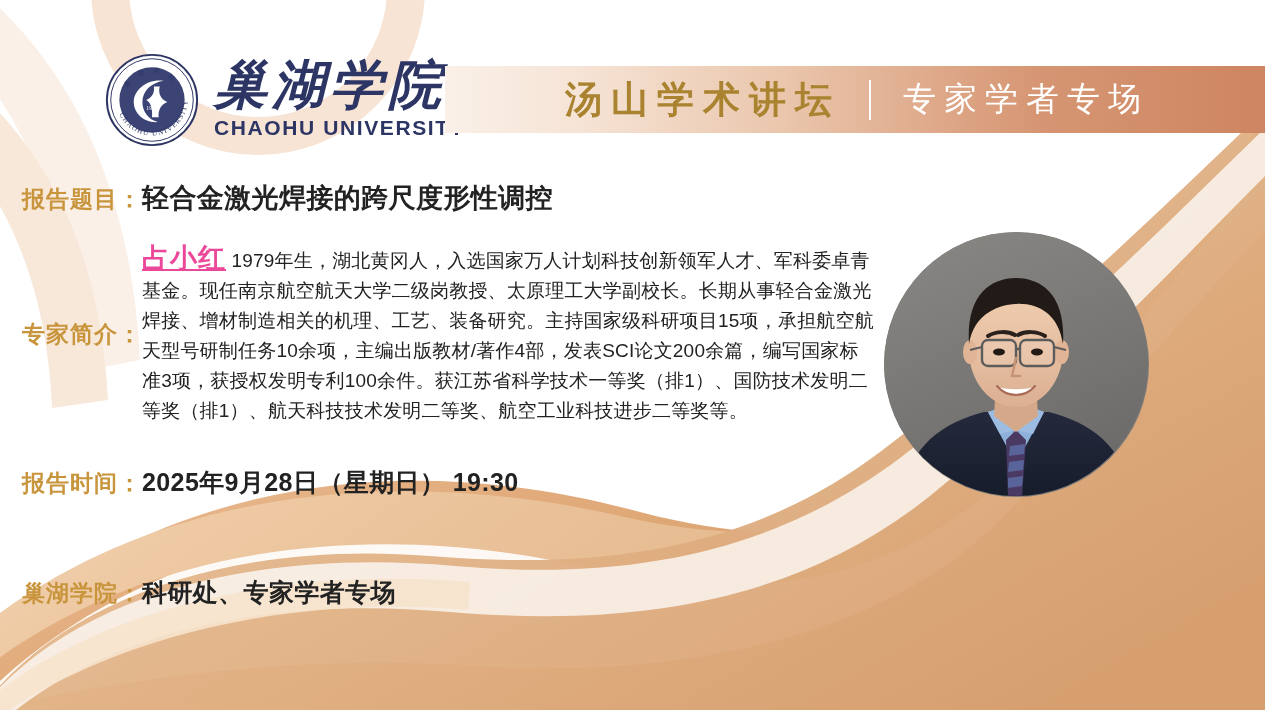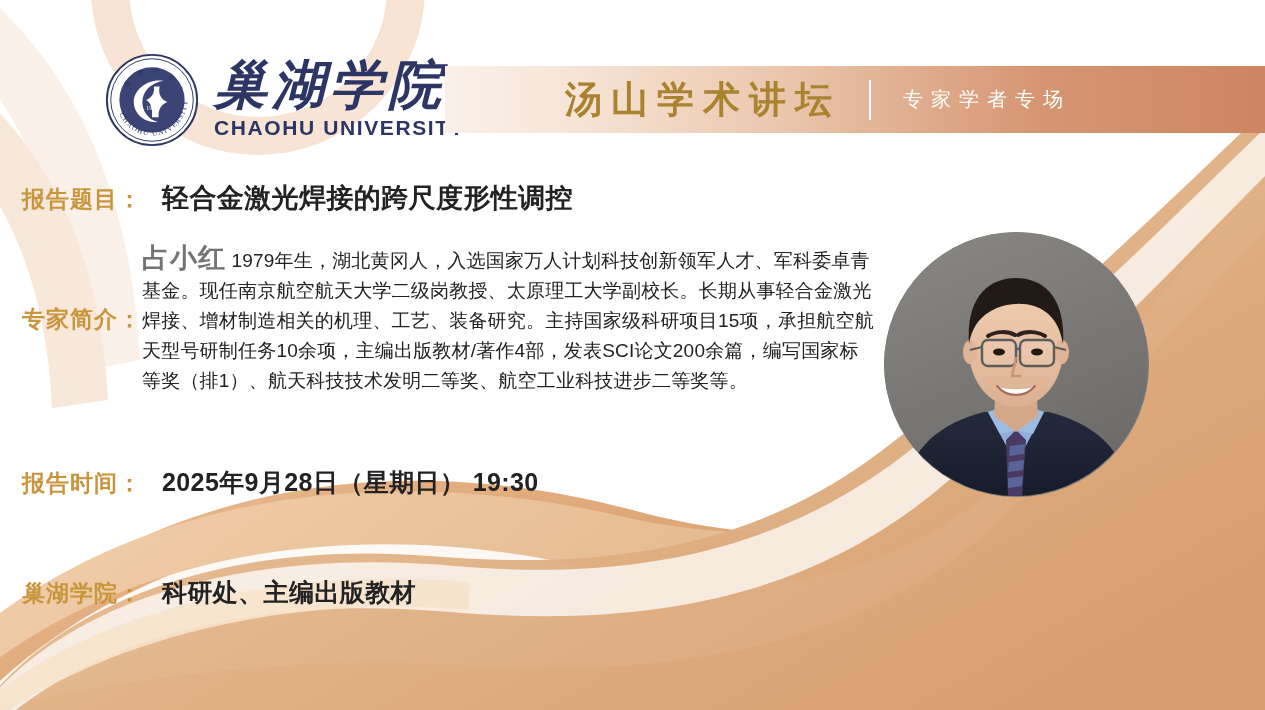--- a/index.html
+++ b/index.html
@@ -94,21 +94,21 @@
   }
   .banner-divider {
     width: 2px;
     height: 40px;
     background: #ffffff;
     margin: 0 32px 0 28px;
     flex: 0 0 2px;
   }
   .banner-sub {
     font-family: Liberation Mono, monospace;
-    font-size: 20px;
+    font-size: 33px;
     color: #ffffff;
     letter-spacing: 8px;
     white-space: nowrap;
     text-align: center;
   }
 
   
   .row {
     position: absolute;
     display: flex;
@@ -120,37 +120,37 @@
     font-weight: bold;
     color: #c8953c;
     letter-spacing: 1px;
     flex: 0 0 auto;
   }
   .value-strong {
     font-size: 25px;
     font-weight: bold;
     color: #222222;
     letter-spacing: 0.4px;
-    margin-left: 20px;
   }
 
   #row-title { left: 22px; top: 180px; }
   #row-title .value-strong { font-size: 27px; }
 
   #row-bio { left: 22px; top: 243px; align-items: center; }
   .bio-wrap {
     display: block;
     white-space: normal;
     width: 720px;
   }
   .bio-name {
     font-size: 27px;
     font-weight: bold;
-    color: #737373;
+    color: #ec4899;
     letter-spacing: 1px;
+    text-decoration: underline;
   }
   .bio-line {
     font-size: 19px;
     color: #222222;
     line-height: 30px;
     letter-spacing: 0.2px;
     white-space: nowrap;
   }
   .bio-first { display: inline; }
 
@@ -272,33 +272,34 @@
 
   <div class="row" id="row-bio">
     <span class="label">专家简介：</span>
     <span class="bio-wrap">
       <span class="bio-line bio-first">
         <span class="bio-name">占小红</span><span> 1979年生，湖北黄冈人，入选国家万人计划科技创新领军人才、军科委卓青</span>
       </span>
       <span class="bio-line" style="display:block">基金。现任南京航空航天大学二级岗教授、太原理工大学副校长。长期从事轻合金激光</span>
       <span class="bio-line" style="display:block">焊接、增材制造相关的机理、工艺、装备研究。主持国家级科研项目15项，承担航空航</span>
       <span class="bio-line" style="display:block">天型号研制任务10余项，主编出版教材/著作4部，发表SCI论文200余篇，编写国家标</span>
+      <span class="bio-line" style="display:block">准3项，获授权发明专利100余件。获江苏省科学技术一等奖（排1）、国防技术发明二</span>
       <span class="bio-line" style="display:block">等奖（排1）、航天科技技术发明二等奖、航空工业科技进步二等奖等。</span>
     </span>
   </div>
 
   <div class="row" id="row-time">
     <span class="label">报告时间：</span>
     <span class="value-strong">2025年9月28日（星期日） 19:30</span>
   </div>
 
 
   <div class="row" id="row-org">
     <span class="label">巢湖学院：</span>
-    <span class="value-strong">科研处、主编出版教材</span>
+    <span class="value-strong">科研处、专家学者专场</span>
   </div>
 
   <div class="portrait">
     <svg width="265" height="265" viewBox="0 0 265 265" xmlns="http://www.w3.org/2000/svg">
       <defs>
         <linearGradient id="bgGrey" x1="0" y1="0" x2="0.4" y2="1">
           <stop offset="0%" stop-color="#8a8885"></stop>
           <stop offset="100%" stop-color="#6e6c6a"></stop>
         </linearGradient>
         <linearGradient id="skin" x1="0" y1="0" x2="0" y2="1">

